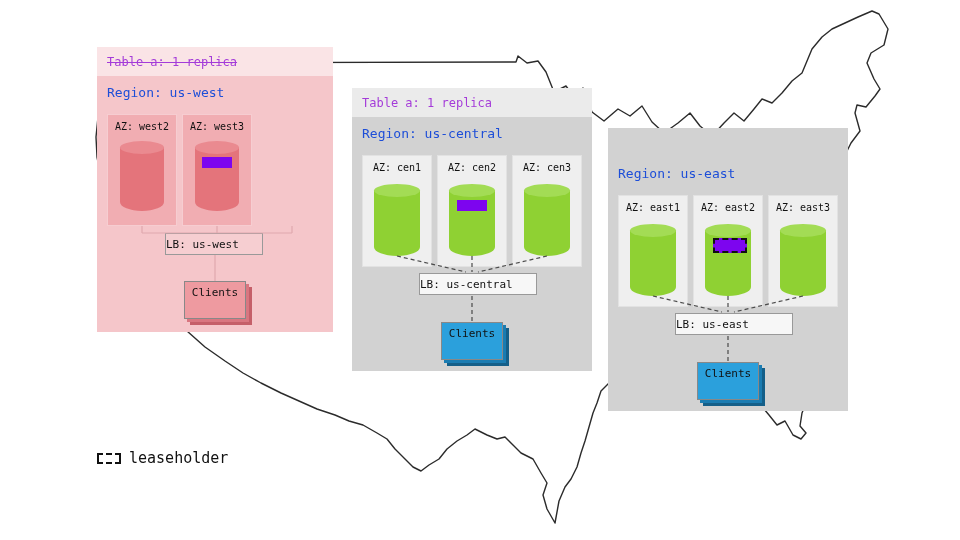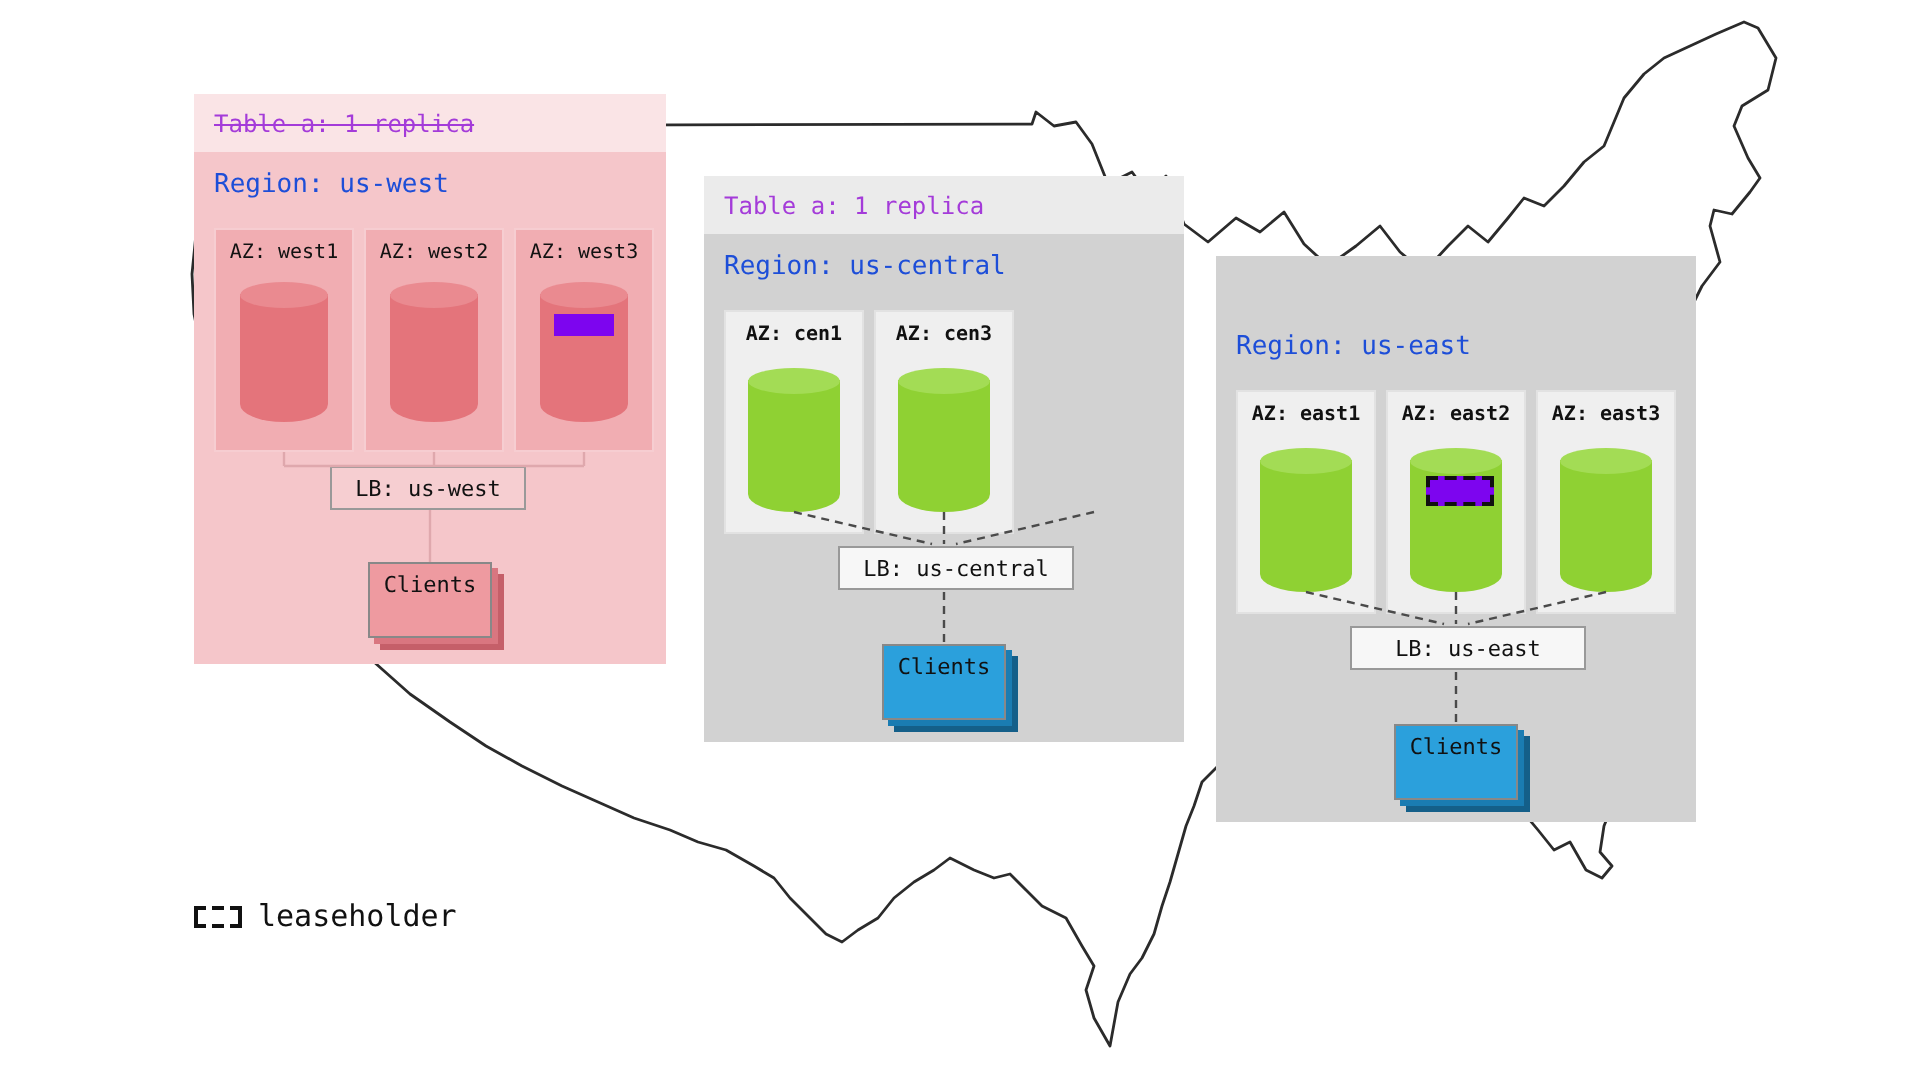--- a/index.html
+++ b/index.html
@@ -20,41 +20,41 @@
   .az-row { position:absolute; left:10px; top:67px; display:flex; gap:5px; }
   .az { position:relative; width:70px; height:112px; box-sizing:border-box; }
   .az-label { text-align:center; padding-top:6px; font-size:10px; }
 
   
   .theme-west { background:#f5c6ca; }
   .theme-west .panel-header { background:#fae4e6; }
   .theme-west .az { background:#f1adb2; border:1px solid #f6cdd1; }
   .theme-gray { background:#d2d2d2; }
   .theme-gray .panel-header { background:#ebebeb; }
-  .theme-gray .az { background:#efefef; border:1px solid #e2e2e2;font-weight:bold; }
+  .theme-gray .az { background:#efefef; border:1px solid #e2e2e2; }
 
   
   .cyl { position:absolute; }
   .cyl-body { position:absolute; left:0; }
   .cyl-top { position:absolute; left:0; top:0; border-radius:50%; }
   .cyl.red { left:12px; top:26px; width:44px; height:70px; }
   .cyl.red .cyl-body { top:6px; width:44px; height:64px; background:#e4747b;
     border-radius:0 0 22px 22px / 0 0 9px 9px; }
   .cyl.red .cyl-top { width:44px; height:13px; background:#ea8a90; }
   .cyl.green { left:11px; top:28px; width:46px; height:72px; }
   .cyl.green .cyl-body { top:6px; width:46px; height:66px; background:#8fd133;
     border-radius:0 0 23px 23px / 0 0 9px 9px; }
   .cyl.green .cyl-top { width:46px; height:13px; background:#a3dc55; }
 
   .chip { position:absolute; left:7px; top:16px; width:30px; height:11px; background:#7d05ef; }
   .cyl.green .chip { left:8px; }
   .chip.lease { box-sizing:border-box; width:34px; height:15px; left:6px; top:14px;
     border:2px dashed #111; }
 
-  .lb { position:absolute; height:22px; line-height:22px; text-align:center;
+  .lb { position:absolute; height:22px; line-height:22px; 
     font-size:11px; border:1px solid #999; box-sizing:border-box; }
   .theme-west .lb { background:#f6ced1; width:98px; left:68px; top:186px; }
   .theme-gray .lb { background:#f7f7f7; width:118px; left:67px; top:185px; }
 
   .clients { position:absolute; width:62px; height:38px; line-height:21px; text-align:center;
     font-size:11px; border:1px solid #888; box-sizing:border-box; top:234px; }
   .theme-west .clients { left:87px; background:#ee9aa0;
     box-shadow:3px 3px 0 #d97680, 6px 6px 0 #c55f69; }
   .theme-gray .clients { left:89px; background:#2ba0dc;
     box-shadow:3px 3px 0 #1a7cb2, 6px 6px 0 #145f89; }
@@ -90,27 +90,20 @@
              L107,197 L101,177 L97,157 L96,137 L98,117 L102,97 L108,79 Z" fill="#ffffff" stroke="#2b2b2b" stroke-width="1.4" stroke-linejoin="round"></path>
   </svg>
 
   <div class="panel theme-west" style="left:97px; top:47px; width:236px; height:285px;">
     <div class="panel-header">
       <span class="table-label strike">Table a: 1 replica</span>
     </div>
     <div class="panel-title">Region: us-west</div>
     <div class="az-row">
       <div class="az">
-        <div class="az-label">AZ: west1</div>
-        <div class="cyl red">
-          <div class="cyl-body"></div>
-          <div class="cyl-top"></div>
-        </div>
-      </div>
-      <div class="az">
         <div class="az-label">AZ: west2</div>
         <div class="cyl red">
           <div class="cyl-body"></div>
           <div class="cyl-top"></div>
         </div>
       </div>
       <div class="az">
         <div class="az-label">AZ: west3</div>
         <div class="cyl red">
           <div class="cyl-body"></div>
@@ -127,20 +120,28 @@
     <div class="panel-header">
       <span class="table-label">Table a: 1 replica</span>
     </div>
     <div class="panel-title">Region: us-central</div>
     <div class="az-row">
       <div class="az">
         <div class="az-label">AZ: cen1</div>
         <div class="cyl green">
           <div class="cyl-body"></div>
           <div class="cyl-top"></div>
+        </div>
+      </div>
+      <div class="az">
+        <div class="az-label">AZ: cen2</div>
+        <div class="cyl green">
+          <div class="cyl-body"></div>
+          <div class="cyl-top"></div>
+          <div class="chip"></div>
         </div>
       </div>
       <div class="az">
         <div class="az-label">AZ: cen3</div>
         <div class="cyl green">
           <div class="cyl-body"></div>
           <div class="cyl-top"></div>
         </div>
       </div>
     </div>

